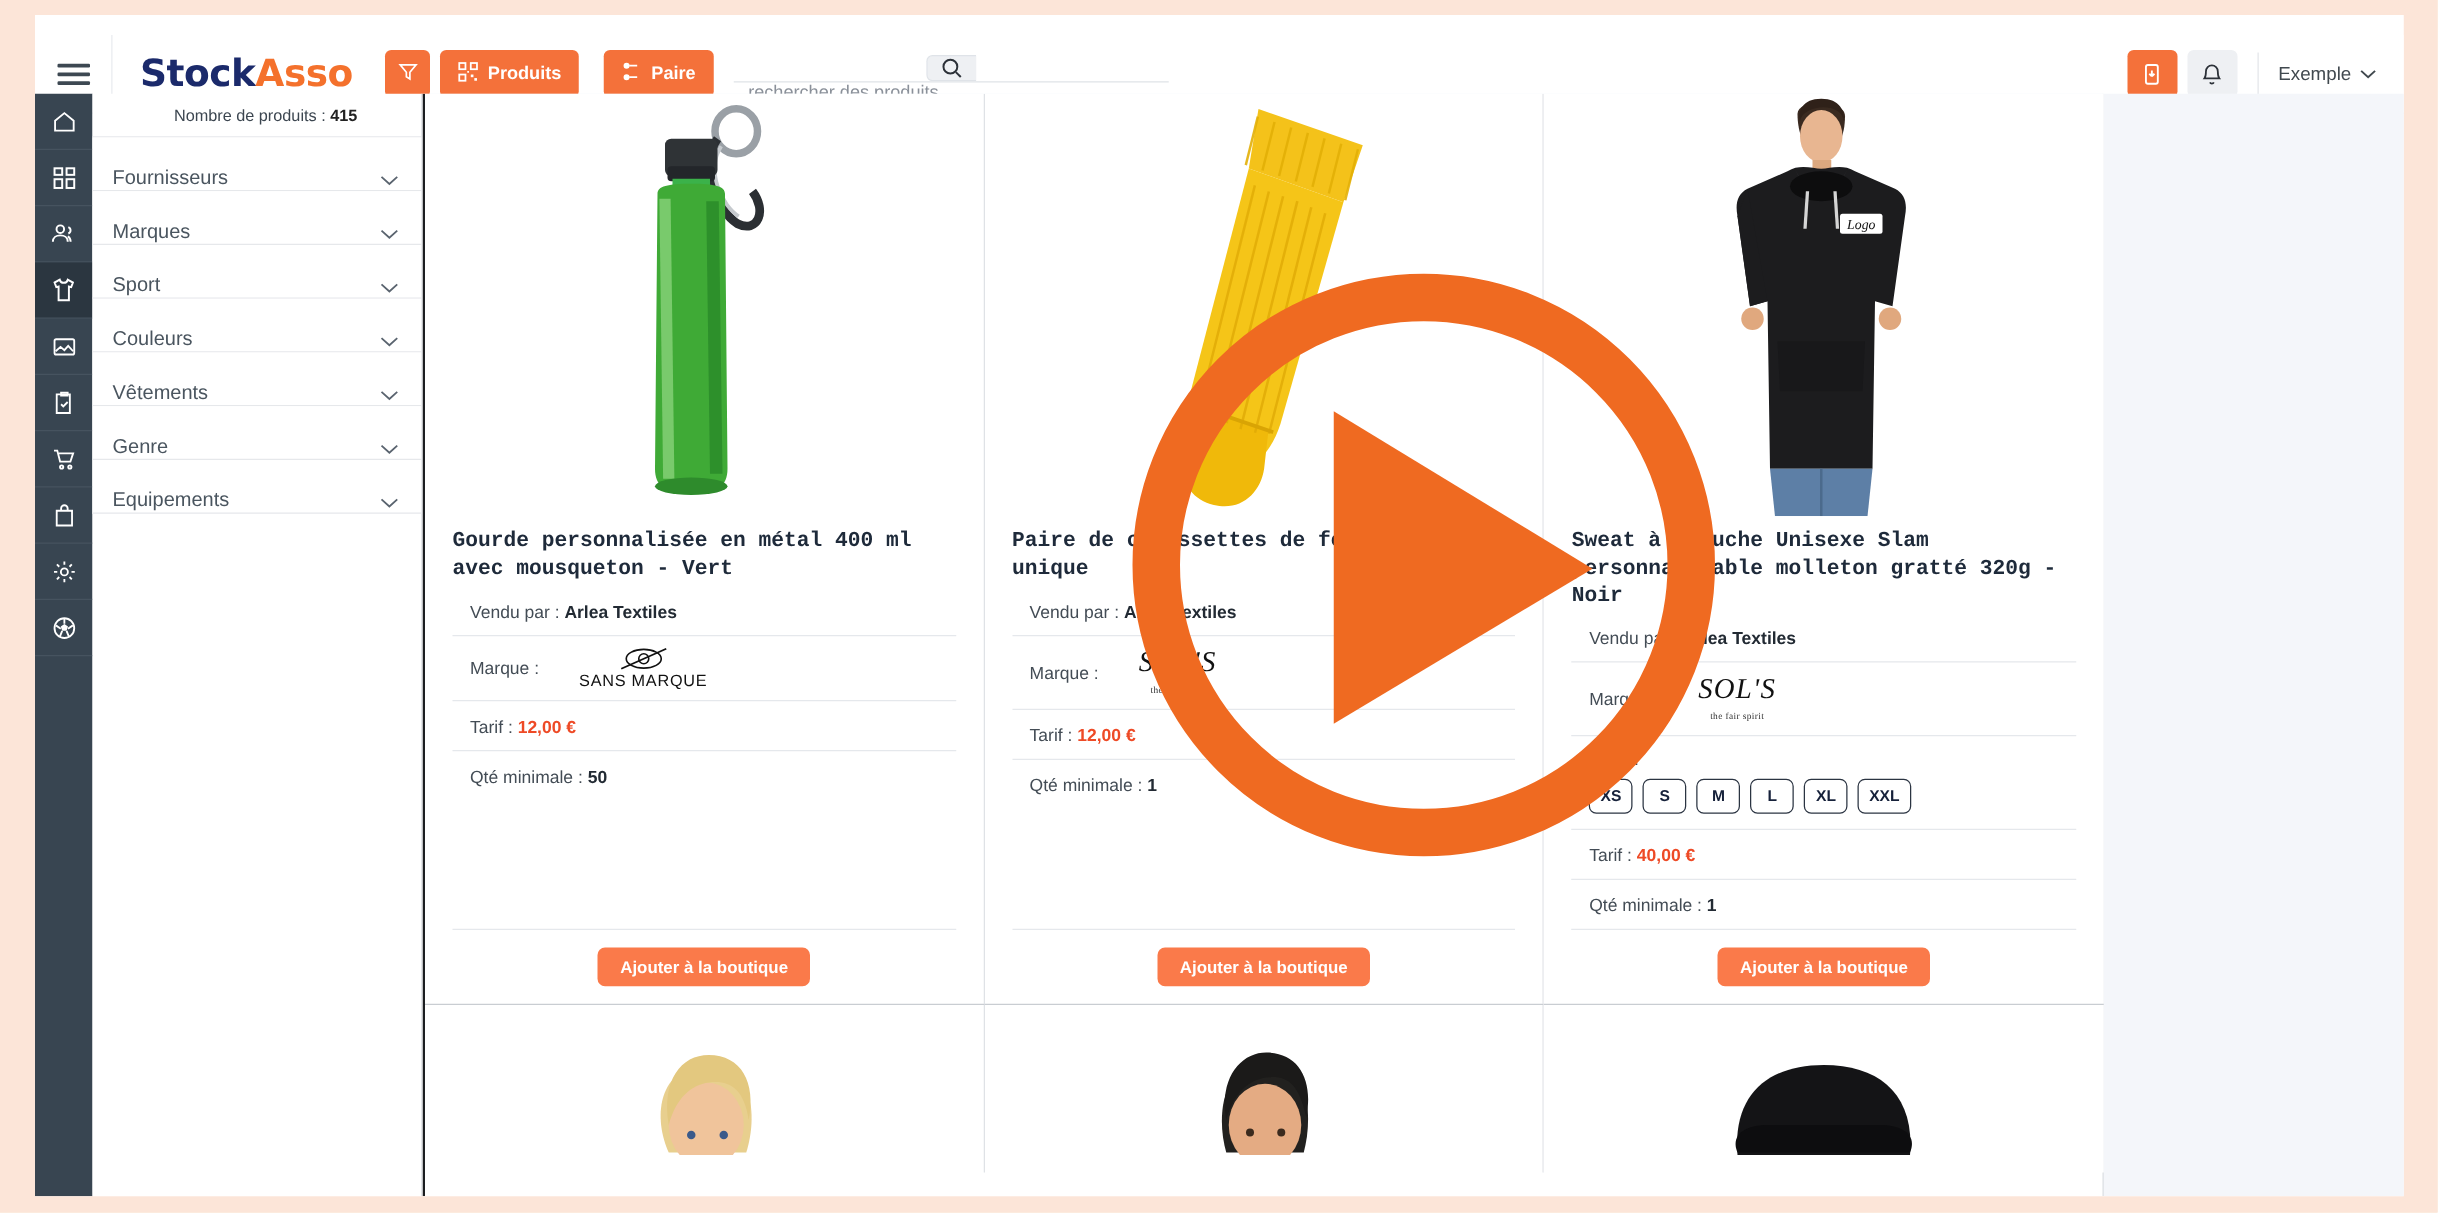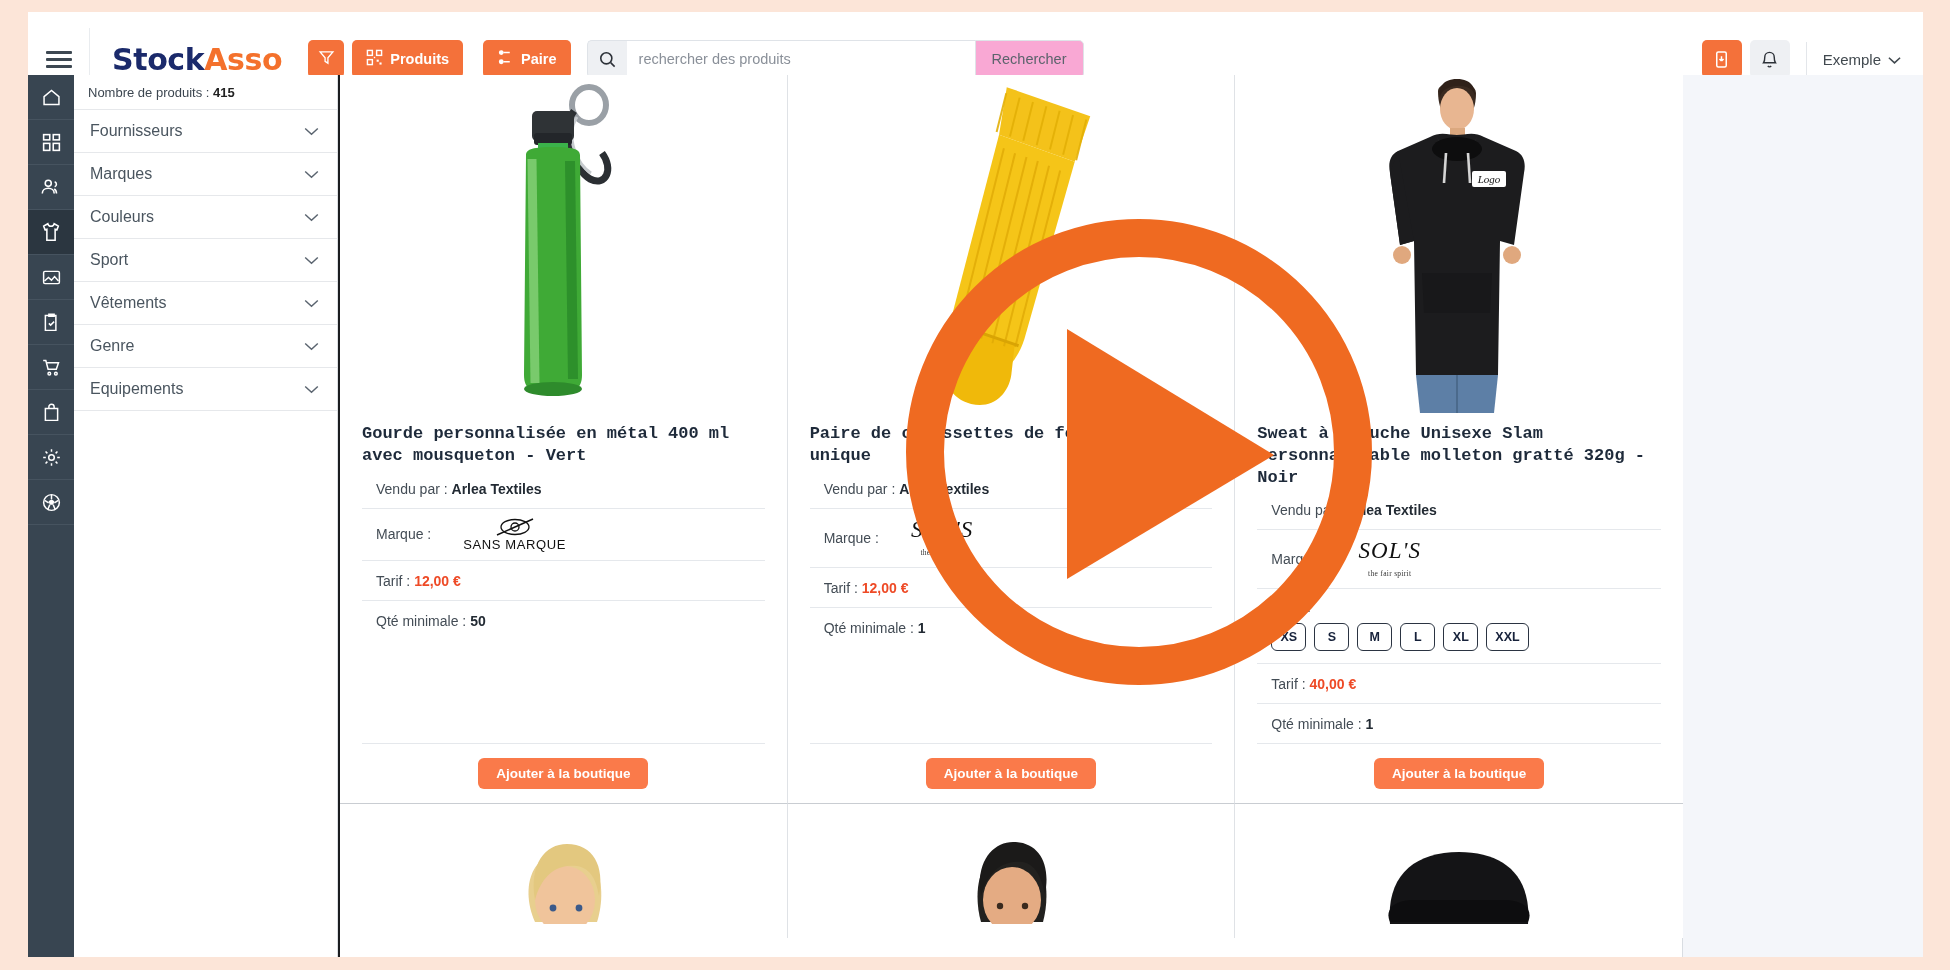--- a/index.html
+++ b/index.html
@@ -58,21 +58,21 @@
     font-size: 14.5px; font-weight: bold;
     display: inline-flex; align-items: center; justify-content: center;
     gap: 7px; padding: 0 14px;
     cursor: pointer;
     font-family: "Liberation Sans", sans-serif;
   }
   .btn-filter { width: 36px; padding: 0; margin-right: 8px; }
   .btn-produits { margin-right: 20px; }
   .btn-gammes { margin-right: 16px; }
 
-  .searchwrap { display: flex; align-items: center; height: 30px; }
+  .searchwrap { display: flex; align-items: center; height: 30px; flex-direction: column; }
   .search-icon-box {
     width: 40px; height: 38px;
     background: #eef0f3;
     border: 1px solid #dfe3e8; border-right: none;
     border-radius: 5px 0 0 5px;
     display: flex; align-items: center; justify-content: center;
     cursor: pointer;
   }
   .search-input {
     width: 348px; height: 38px;
@@ -131,24 +131,25 @@
   #filters {
     position: absolute; left: 46px; top: 63px;
     width: 264px; height: 882px;
     background: #fff;
     border-right: 1px solid #dcdfe3;
   }
   .count-line {
     font-size: 13px; color: #3c4650;
     padding: 10px 0 9px 14px;
     border-bottom: 1px solid #e6e8eb;
+    text-align: center;
   }
   .count-line b { font-weight: bold; color: #222; }
   .filter-row {
-    height: 43px; display: flex; align-items: center;
+    height: 43px; display: flex; align-items: flex-end;
     justify-content: space-between;
     padding: 0 18px 0 16px;
     border-bottom: 1px solid #e6e8eb;
     font-size: 16px; color: #4a555f;
     cursor: pointer;
     background: #fff;
   }
   .chev { color: #6a7682; font-size: 13px; }
 
   
@@ -427,29 +428,29 @@
       </div>
       <div class="filter-row">
         <span>Marques</span>
         <span class="chev">
           <svg width="15" height="9" viewBox="0 0 16 10" fill="none" stroke="#5a646f" stroke-width="1.6">
               <path d="M1 1.6L8 8l7-6.4"></path>
             </svg>
         </span>
       </div>
       <div class="filter-row">
-        <span>Couleurs</span>
+        <span>Sport</span>
         <span class="chev">
           <svg width="15" height="9" viewBox="0 0 16 10" fill="none" stroke="#5a646f" stroke-width="1.6">
               <path d="M1 1.6L8 8l7-6.4"></path>
             </svg>
         </span>
       </div>
       <div class="filter-row">
-        <span>Sport</span>
+        <span>Couleurs</span>
         <span class="chev">
           <svg width="15" height="9" viewBox="0 0 16 10" fill="none" stroke="#5a646f" stroke-width="1.6">
               <path d="M1 1.6L8 8l7-6.4"></path>
             </svg>
         </span>
       </div>
       <div class="filter-row">
         <span>Vêtements</span>
         <span class="chev">
           <svg width="15" height="9" viewBox="0 0 16 10" fill="none" stroke="#5a646f" stroke-width="1.6">

